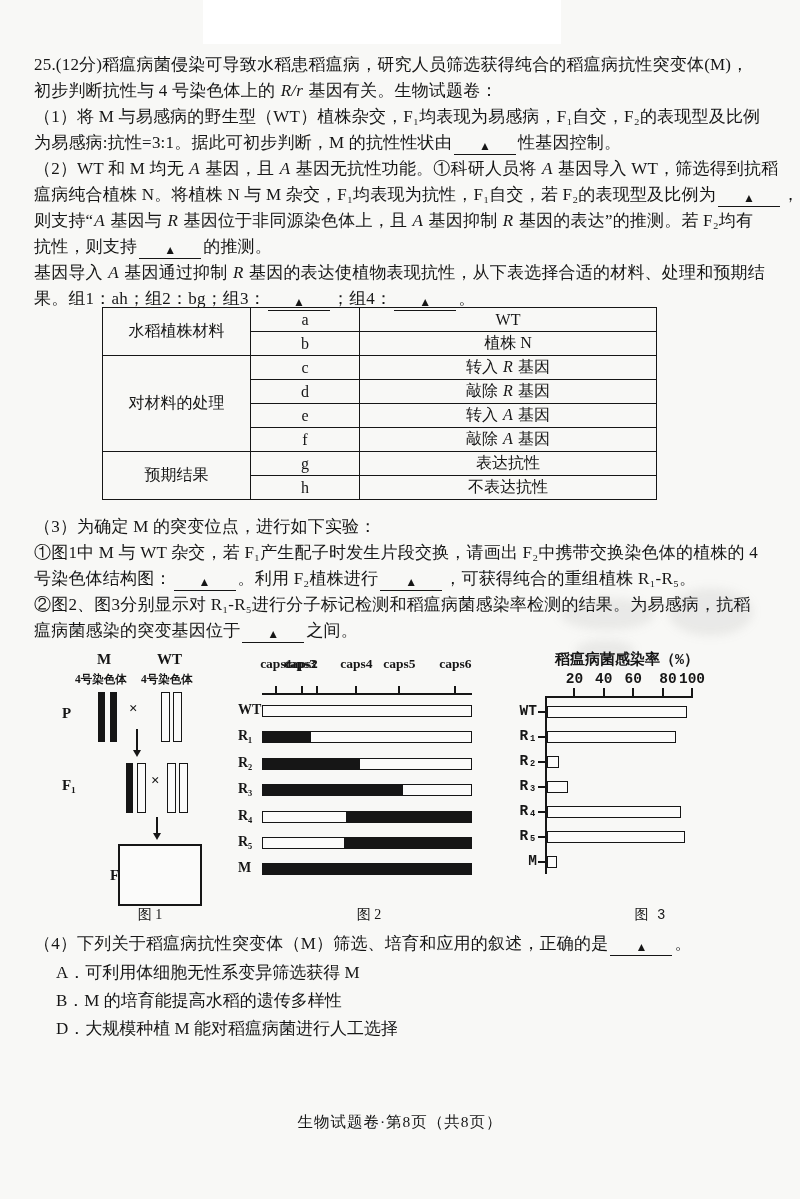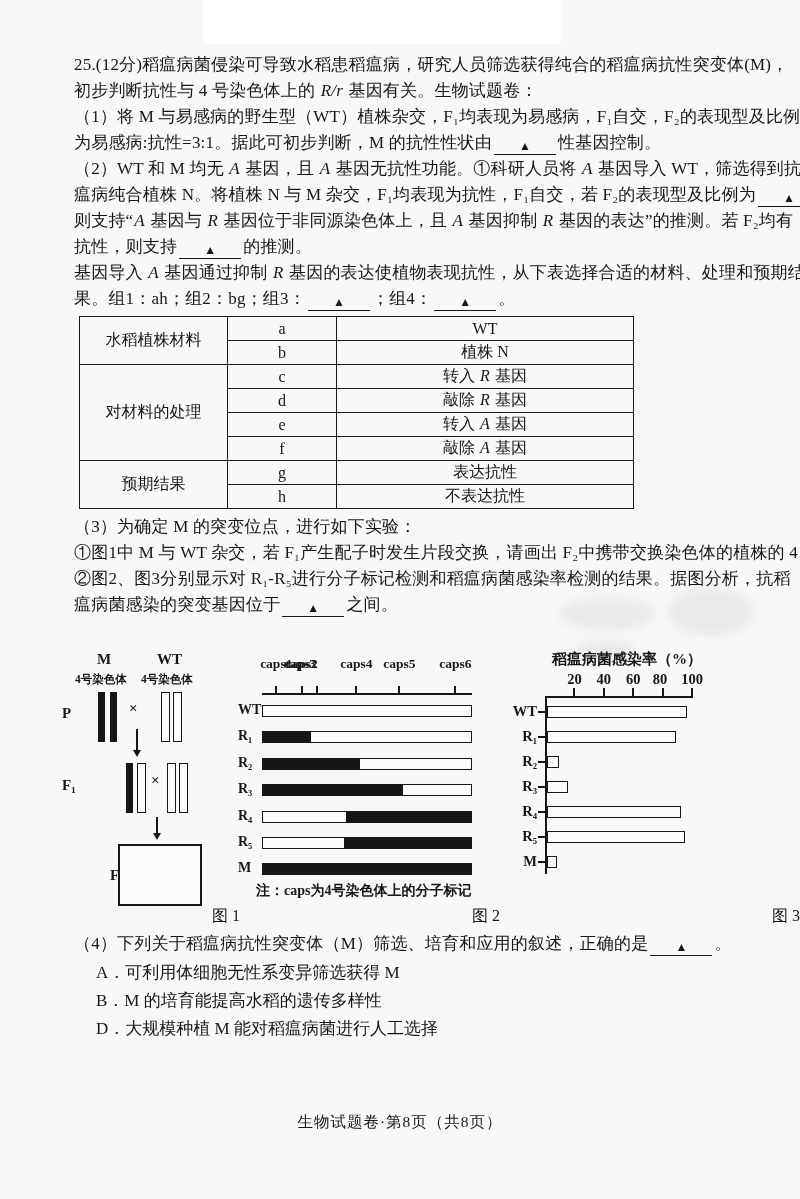--- a/index.html
+++ b/index.html
@@ -1,34 +1,34 @@
 <!DOCTYPE html>
 <html><head>
 <meta charset="utf-8">
 <style>
   html,body{margin:0;padding:0;background:#e8e8e8;}
   .page{position:relative;width:800px;height:1199px;background:#f8f8f6;overflow:hidden;
         font-family:"Liberation Serif","DejaVu Serif",serif;color:#161616;}
   .white-strip{position:absolute;left:203px;top:0;width:358px;height:44px;background:#ffffff;}
 
   
-  .sec{position:absolute;left:34px;right:26px;margin-left:40px;}
+  .sec{position:absolute;left:34px;right:26px;}
   .tline{font-size:17px;line-height:26px;white-space:nowrap;letter-spacing:0.2px;}
   .it{font-style:italic;font-family:"Liberation Serif","DejaVu Serif",serif;padding:0 1px;}
   .blank{display:inline-block;width:62px;height:16px;line-height:17px;margin:0 2px;
          border-bottom:1.7px solid #161616;text-align:center;font-size:12px;vertical-align:-2px;}
 
   
-  .qtable{position:absolute;top:307px;left:79px;border-collapse:collapse;table-layout:fixed;margin-top:9px;}
+  .qtable{position:absolute;top:307px;left:102px;border-collapse:collapse;table-layout:fixed;}
   .qtable td{border:1.7px solid #161616;font-size:16px;text-align:center;height:23px;padding:0 2px;}
   .qtable .cat{width:143px;} .qtable .let{width:104px;} .qtable .val{width:292px;}
 
   
   .figbox{position:absolute;}
-  .fig-cap{position:absolute;left:0;top:258px;width:100%;text-align:right;font-size:16px;}
+  .fig-cap{position:absolute;left:0;top:258px;width:100%;text-align:center;font-size:14px;}
 
   
   #fig1{left:60px;top:648px;width:180px;height:290px;}
   #fig1 .lab{position:absolute;font-weight:bold;font-size:15px;}
   #fig1 .sub{position:absolute;font-weight:bold;font-size:11.5px;white-space:nowrap;}
   .chrom{position:absolute;width:7px;height:50px;}
   .chrom.solid{background:#161616;}
   .chrom.open{width:9px;height:50px;border:1.8px solid #161616;background:#fbfbfa;box-sizing:border-box;}
   .cross{position:absolute;font-weight:bold;font-size:15px;}
   .varrow{position:absolute;width:2px;background:#161616;}
@@ -39,21 +39,21 @@
   #fig2{left:238px;top:648px;width:262px;height:290px;}
   .f2-marker{position:absolute;top:8px;transform:translateX(-50%);font-weight:bold;font-size:13.5px;white-space:nowrap;}
   .f2-axis{position:absolute;left:24px;top:45px;width:210px;height:2px;background:#161616;}
   .f2-tick{position:absolute;top:38px;width:2px;height:7px;background:#161616;transform:translateX(-50%);}
   .f2-rowlabel{position:absolute;left:0;width:23px;font-weight:bold;font-size:14px;}
   .f2-bar{position:absolute;left:24px;width:210px;height:12px;border:1.7px solid #161616;background:#fbfbfa;box-sizing:border-box;}
   .f2-black{position:absolute;top:0;height:100%;background:#161616;}
   .f2-note{position:absolute;left:18px;top:234px;font-weight:bold;font-size:14px;white-space:nowrap;}
 
   
-  #fig3{left:500px;top:648px;width:300px;height:290px;}
+  #fig3{left:500px;top:648px;width:300px;height:290px;font-family:Liberation Mono, monospace;}
   .f3-title{position:absolute;left:27px;top:2px;width:200px;text-align:center;font-weight:bold;font-size:15px;white-space:nowrap;}
   .f3-ticklab{position:absolute;top:23px;transform:translateX(-50%);font-weight:bold;font-size:14.5px;}
   .f3-tick{position:absolute;top:40px;width:2px;height:8px;background:#161616;transform:translateX(-50%);}
   .f3-haxis{position:absolute;left:45px;top:48px;width:148px;height:2px;background:#161616;}
   .f3-vaxis{position:absolute;left:45px;top:48px;width:2px;height:178px;background:#161616;}
   .f3-catlab{position:absolute;left:0;width:37px;text-align:right;font-weight:bold;font-size:14.5px;}
   .f3-dash{position:absolute;left:38px;width:8px;height:2px;background:#161616;}
   .f3-bar{position:absolute;left:47px;height:12px;border:1.7px solid #161616;background:#fbfbfa;box-sizing:border-box;}
 
   
@@ -120,21 +120,22 @@
     <tr>
       <td class="let">h</td>
       <td class="val">不表达抗性</td>
     </tr>
   </tbody>
     </table>
 
   <div class="sec" style="top:514px;">
     <div class="tline"><span>（3）为确定 M 的突变位点，进行如下实验：</span></div>
     <div class="tline"><span>①图1中 M 与 WT 杂交，若 F₁产生配子时发生片段交换，请画出 F₂中携带交换染色体的植株的 4</span></div>
-    <div class="tline"><span>②图2、图3分别显示对 R₁-R₅进行分子标记检测和稻瘟病菌感染率检测的结果。据图分析，抗稻</span></div>
+    <div class="tline"><span>号染色体结构图：</span><span class="blank">▲</span><span>。利用 F₂植株进行</span><span class="blank">▲</span><span>，可获得纯合的重组植株 R₁-R₅。</span></div>
+    <div class="tline"><span>②图2、图3分别显示对 R₁-R₅进行分子标记检测和稻瘟病菌感染率检测的结果。为易感病，抗稻</span></div>
     <div class="tline"><span>瘟病菌感染的突变基因位于</span><span class="blank">▲</span><span>之间。</span></div>
   </div>
 
   <div class="figbox" id="fig1">
     <div class="lab" style="left:37px;top:3px;">M</div>
     <div class="lab" style="left:97px;top:3px;">WT</div>
     <div class="sub" style="left:15px;top:24px;">4号染色体</div>
     <div class="sub" style="left:81px;top:24px;">4号染色体</div>
 
     <div class="lab" style="left:2px;top:57px;">P</div>
@@ -153,21 +154,20 @@
     <div class="chrom open" style="left:119px;top:115px;"></div>
     <div class="varrow" style="left:96px;top:169px;height:21px;"></div>
 
     <div class="lab" style="left:2px;top:219px;margin-left:48px;">F₂</div>
     <div class="f2box"></div>
     <div class="fig-cap">图 1</div>
   </div>
 
   <div class="figbox" id="fig2">
     <div class="f2-axis"></div>
-    <div class="f2-note">注：caps为4号染色体上的分子标记</div>
     <div class="fig-cap">图 2</div>
   <div class="f2-marker" style="left: 38.28px;">caps1</div>
       <div class="f2-tick" style="left: 38.28px;"></div>
       <div class="f2-marker" style="left: 63.69px;">caps2</div>
       <div class="f2-tick" style="left: 63.69px;"></div>
       <div class="f2-marker" style="left: 62px;">caps3</div>
       <div class="f2-tick" style="left: 79.23px;"></div>
       <div class="f2-marker" style="left: 118.29px;">caps4</div>
       <div class="f2-tick" style="left: 118.29px;"></div>
       <div class="f2-marker" style="left: 161.34px;">caps5</div>
@@ -206,21 +206,21 @@
     <div class="f3-title">稻瘟病菌感染率（%）</div>
     <div class="f3-haxis"></div>
     <div class="f3-vaxis"></div>
     <div class="fig-cap">图 3</div>
   <div class="f3-ticklab" style="left: 74.4px;">20</div>
       <div class="f3-tick" style="left: 74.4px;"></div>
       <div class="f3-ticklab" style="left: 103.8px;">40</div>
       <div class="f3-tick" style="left: 103.8px;"></div>
       <div class="f3-ticklab" style="left: 133.2px;">60</div>
       <div class="f3-tick" style="left: 133.2px;"></div>
-      <div class="f3-ticklab" style="left: 160px;">80</div>
+      <div class="f3-ticklab" style="left: 168px;">80</div>
       <div class="f3-tick" style="left: 162.6px;"></div>
       <div class="f3-ticklab" style="left: 192px;">100</div>
       <div class="f3-tick" style="left: 192px;"></div>
       <div class="f3-catlab" style="top: 55px;">WT</div>
       <div class="f3-dash" style="top: 63px;"></div>
       <div class="f3-bar" style="top: 58px; width: 139.65px;"></div>
       <div class="f3-catlab" style="top: 80px;">R₁</div>
       <div class="f3-dash" style="top: 88px;"></div>
       <div class="f3-bar" style="top: 83px; width: 129.36px;"></div>
       <div class="f3-catlab" style="top: 105px;">R₂</div>

